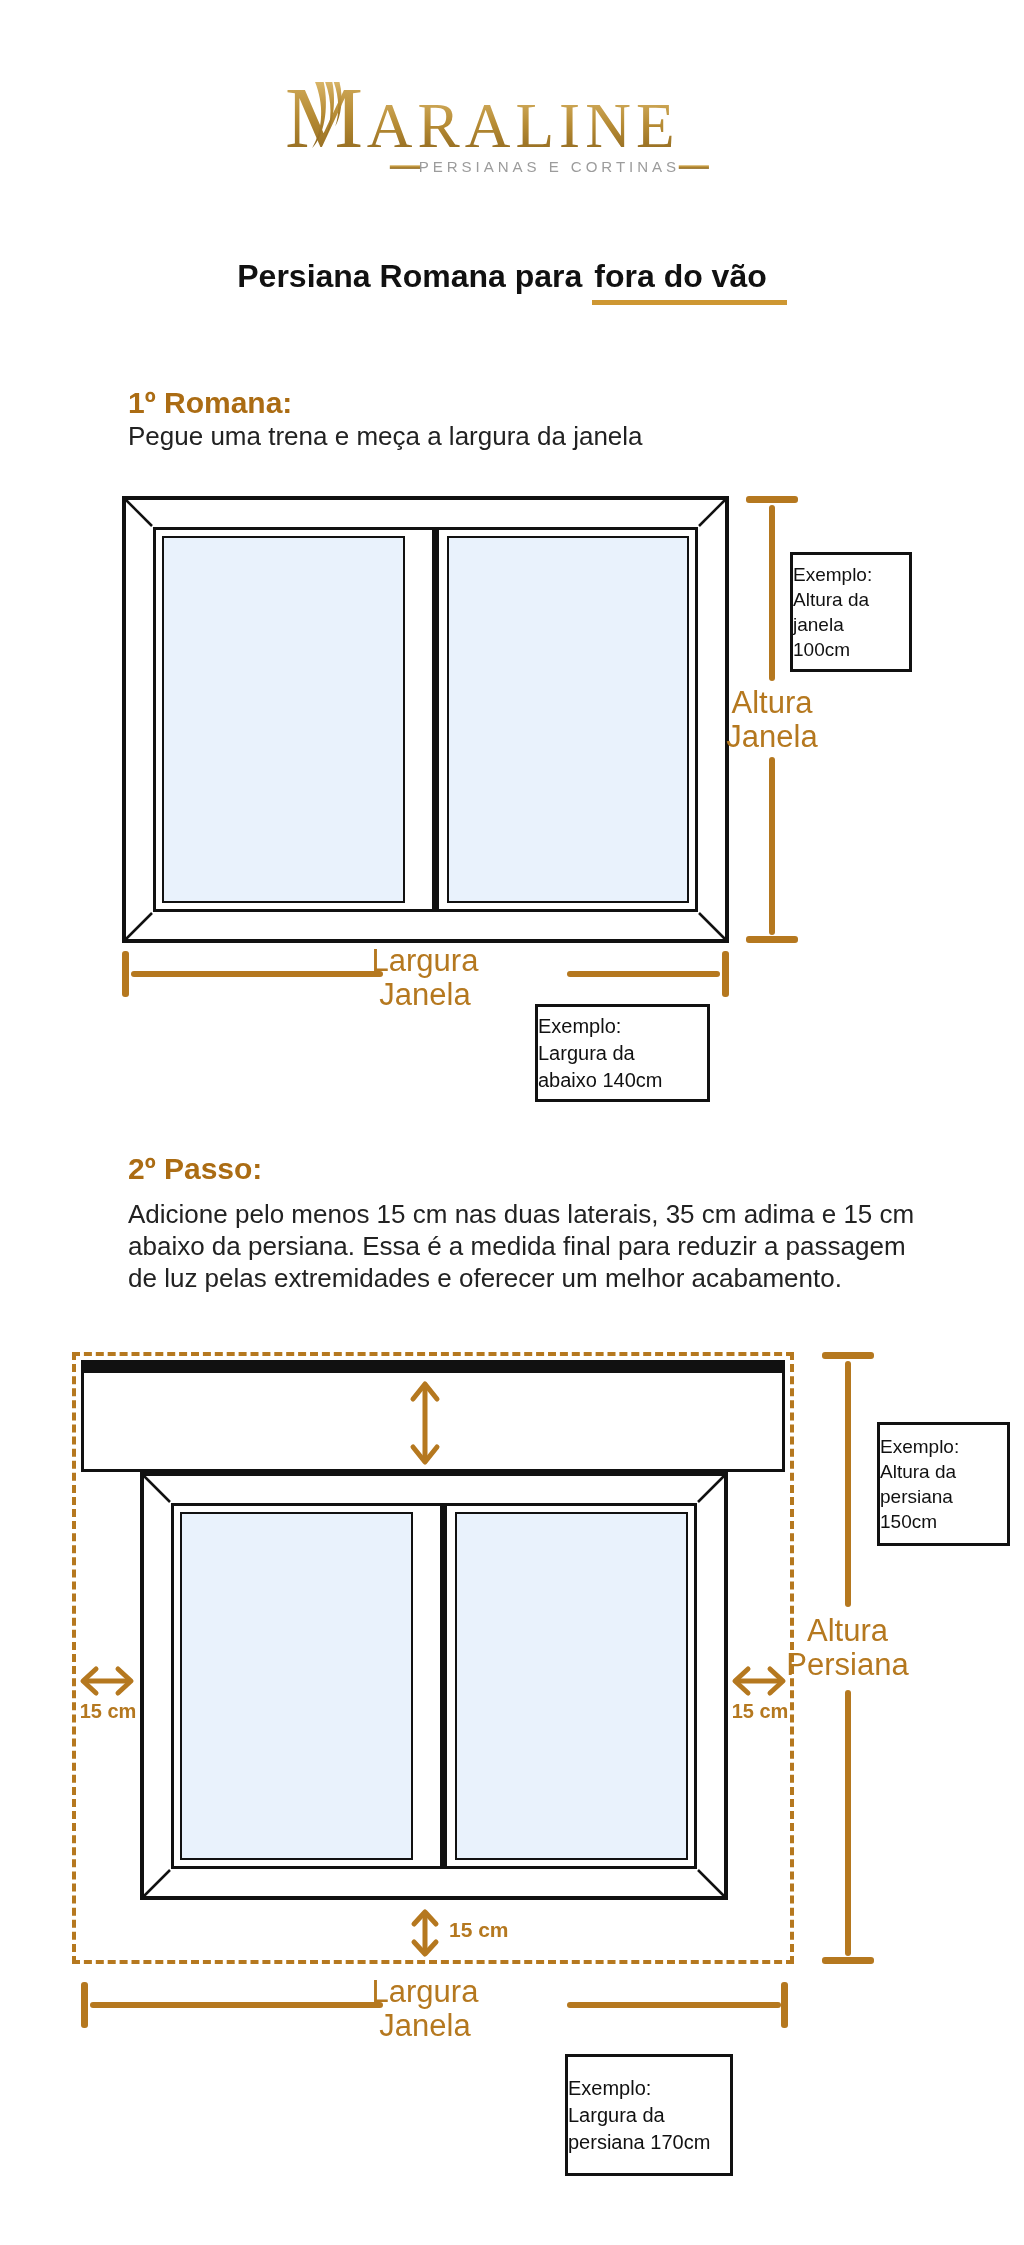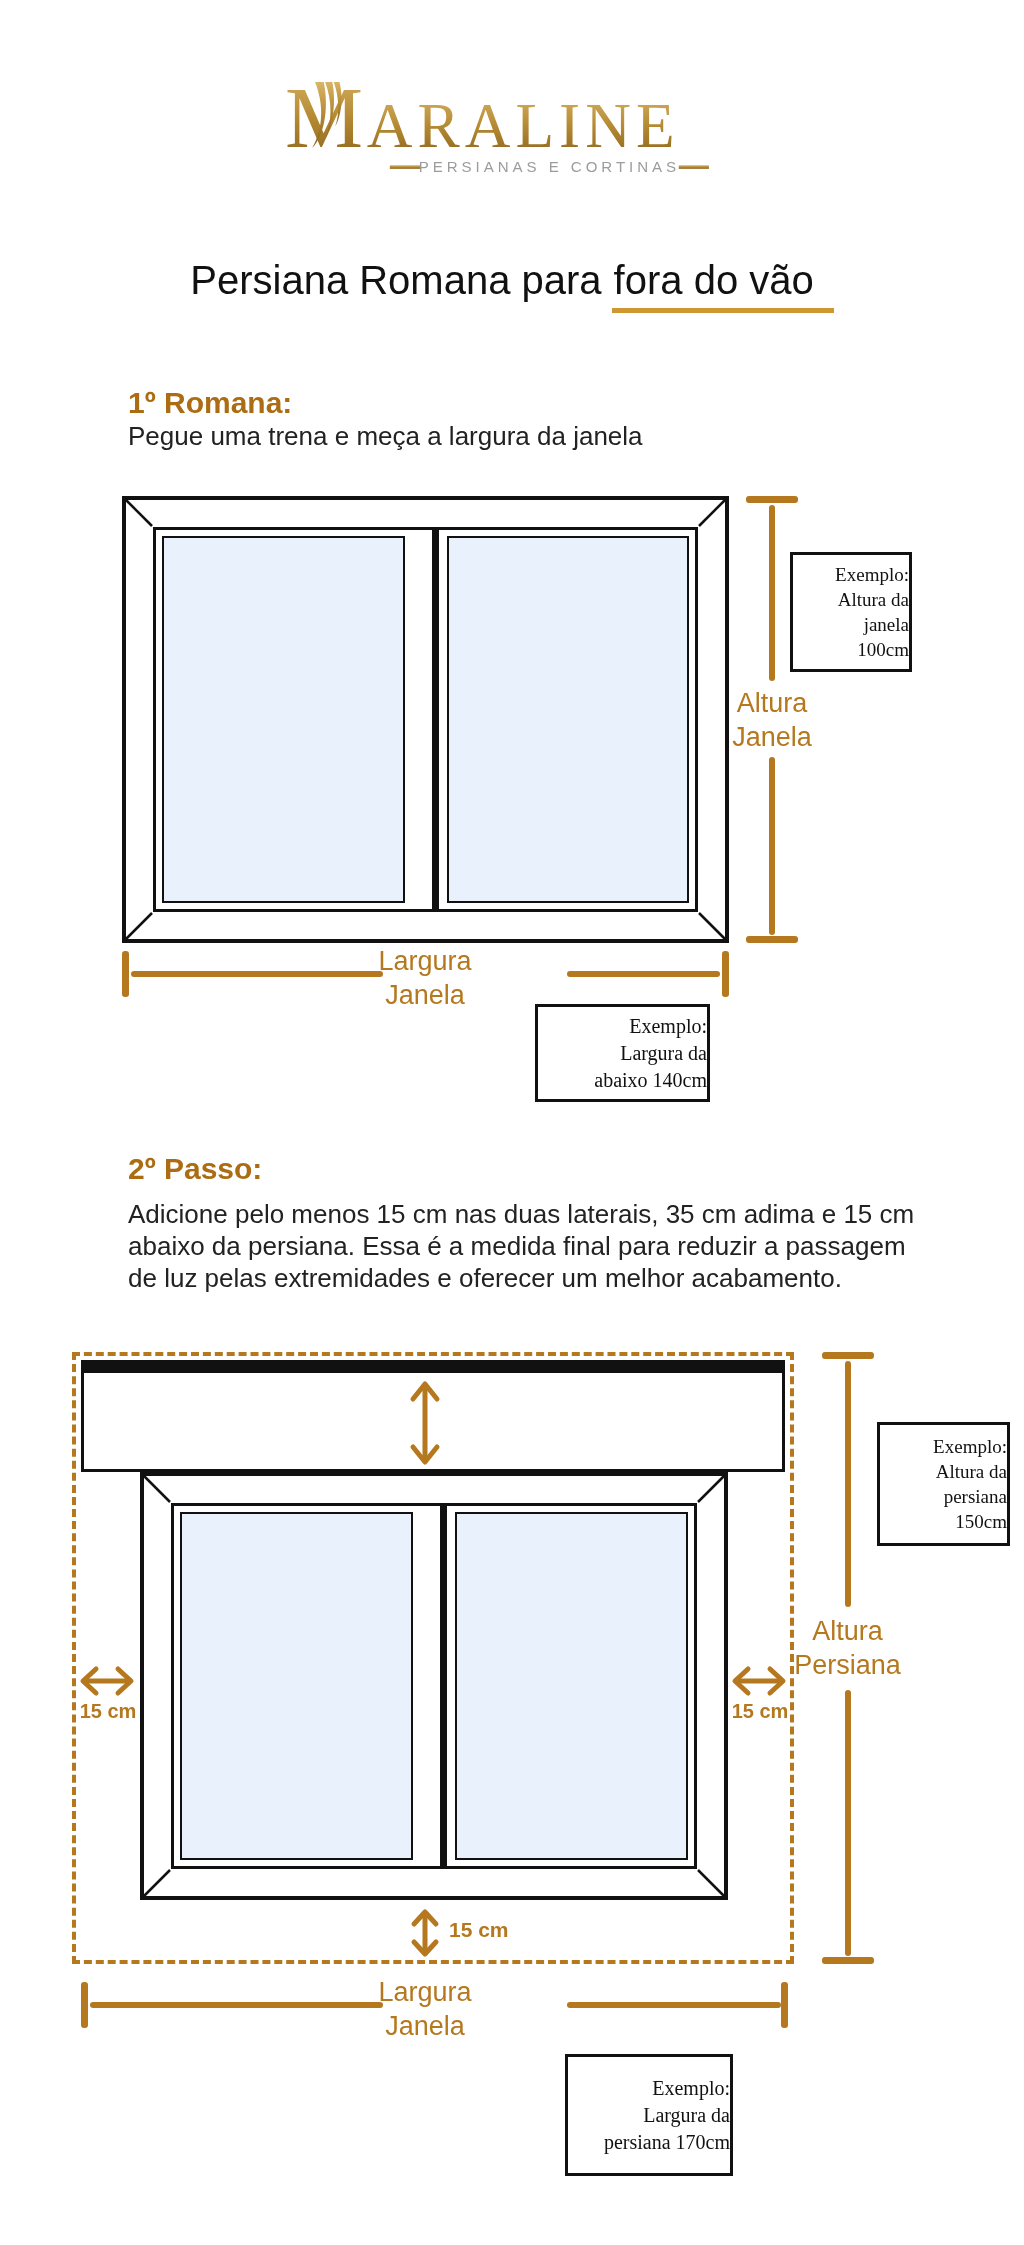--- a/index.html
+++ b/index.html
@@ -13,21 +13,21 @@
   }
   *{box-sizing:border-box;margin:0;padding:0;}
   body{background:#ffffff;font-family:"Liberation Sans",sans-serif;}
   .page{position:relative;width:1024px;height:2245px;background:#fff;overflow:hidden;margin:0 auto;}
 
   
   .logo-wrap{position:absolute;left:282px;top:70px;width:460px;height:110px;}
 
   
   .page-title{position:absolute;left:0;top:258px;width:100%;text-align:center;
-    font-size:40px;font-weight:normal;color:var(--ink);letter-spacing:0;}
+    font-size:32px;font-weight:bold;color:var(--ink);letter-spacing:0;}
   .page-title .u{border-bottom:5px solid var(--underline);padding:0 20px 6px 2px;margin-left:10px;}
 
   
   .step-heading{position:absolute;font-size:30px;font-weight:bold;color:var(--heading);}
   .step-body{position:absolute;font-size:26px;line-height:32px;color:var(--body-ink);}
 
   
   .window{position:absolute;border:4px solid var(--ink);background:#fff;}
   .window .miters{position:absolute;left:-4px;top:-4px;}
   .miters line{stroke:var(--ink);stroke-width:2.5;}
@@ -39,29 +39,29 @@
 
   
   .blind{position:absolute;background:#fff;border:3px solid var(--ink);border-top:13px solid var(--ink);}
   .dashed-frame{position:absolute;border:4px dashed var(--accent);}
 
   
   .mcapH{position:absolute;width:52px;height:7px;background:var(--accent);border-radius:3px;}
   .mcapV{position:absolute;width:7px;height:46px;background:var(--accent);border-radius:3px;}
   .msegV{position:absolute;width:6px;background:var(--accent);border-radius:3px;}
   .msegH{position:absolute;height:6px;background:var(--accent);border-radius:3px;}
-  .mlabel{position:absolute;color:var(--accent);font-size:27px;line-height:34px;text-align:center;}
+  .mlabel{position:absolute;color:var(--accent);font-size:31px;line-height:34px;text-align:center;}
   .gap-label{position:absolute;color:var(--accent);font-size:22px;font-weight:bold;}
   .gap-label.center{text-align:center;}
   .arrow line,.arrow polyline{stroke:var(--accent);stroke-width:5;fill:none;
     stroke-linecap:round;stroke-linejoin:round;}
 
   
   .xbox{position:absolute;background:#fff;border:3px solid var(--ink);color:var(--ink);
-    display:flex;flex-direction:column;justify-content:center;text-align:right;font-family:Liberation Serif, serif;}
+    display:flex;flex-direction:column;justify-content:center;text-align:left;}
   .xbox div{width:100%;}
   .xbox.small{font-size:19px;line-height:25px;}
   .xbox.wide{font-size:20px;line-height:27px;}
 </style>
 </head>
 <body>
 
 <div class="page">
 
   <div class="logo-wrap">

